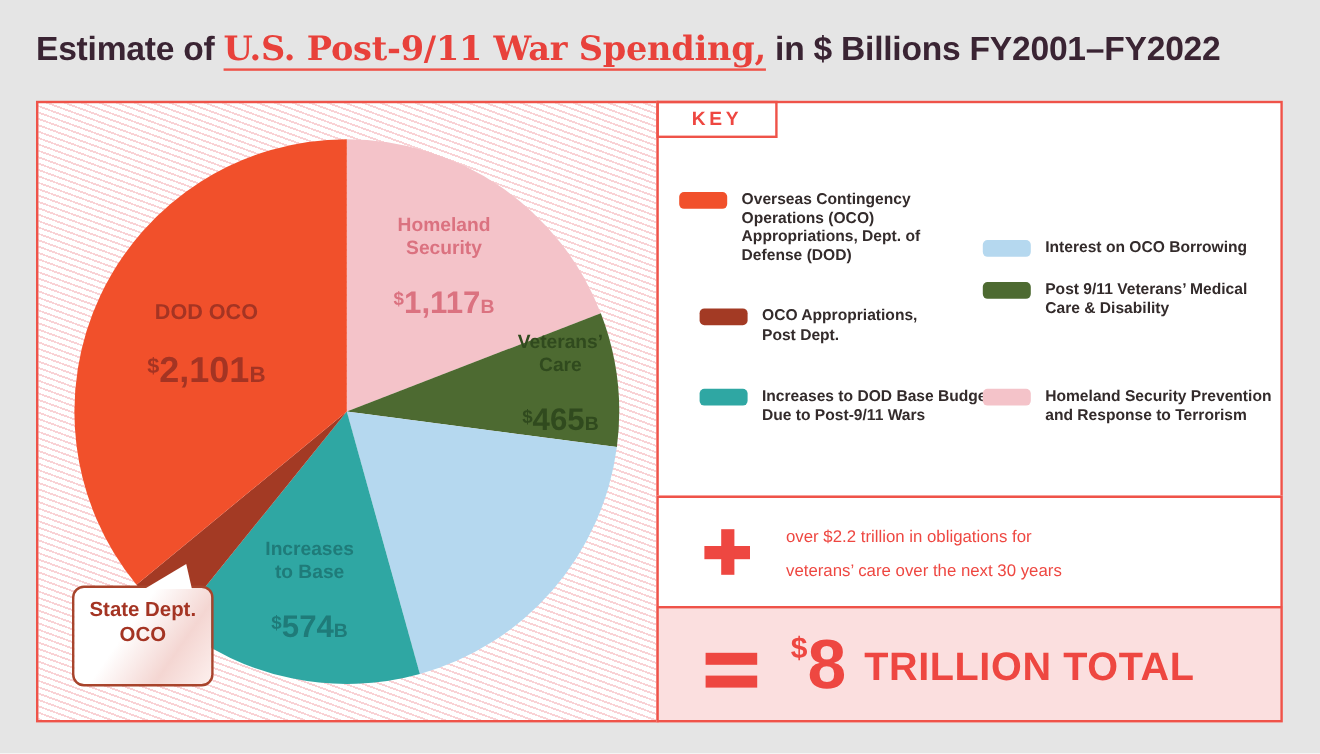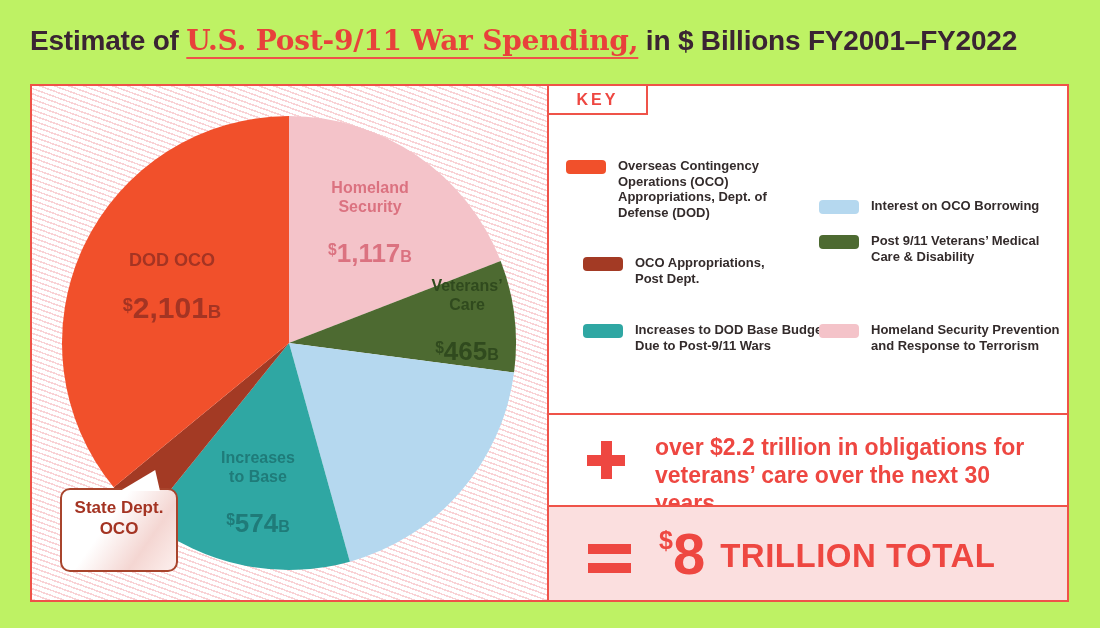--- a/index.html
+++ b/index.html
@@ -1,18 +1,18 @@
 <!DOCTYPE html>
 <html><head>
 <meta charset="utf-8">
 <style>
   * { margin:0; padding:0; box-sizing:border-box; }
   html,body { background:#ffffff; }
   .page {
-    position:relative; width:1100px; height:628px; background:#bef264;
+    position:relative; width:1100px; height:628px; background:#e5e5e5;
     font-family:"Liberation Sans", sans-serif; overflow:hidden;
   }
 
   
   .title {
     position:absolute; left:30px; top:24px; font-size:28px; font-weight:bold;
     color:#3A2433; letter-spacing:-0.2px; white-space:nowrap;
   }
   .title .hl {
     font-family:"DejaVu Serif", serif; color:#E8413B;
@@ -76,21 +76,21 @@
   .legend-text {
     font-size:13px; line-height:15.5px; font-weight:600; color:#332B2B; white-space:pre-line; width:230px;
   }
 
   
   .plus-sign { position:absolute; left:38px; top:26px; width:38px; height:38px; }
   .plus-sign::before { content:""; position:absolute; left:0; top:14px; width:38px; height:11px; background:#EE4741; }
   .plus-sign::after  { content:""; position:absolute; left:14px; top:0; width:11px; height:38px; background:#EE4741; }
   .plus-text {
     position:absolute; left:106px; top:18px; width:400px;
-    color:#EE4741; font-size:23px; line-height:28px; font-weight:bold; white-space:pre-line;
+    color:#EE4741; font-size:14px; line-height:28px; font-weight:normal; white-space:pre-line;
   }
 
   
   .equals-sign { position:absolute; left:39px; top:37px; width:43px; height:29px; }
   .equals-sign::before { content:""; position:absolute; left:0; top:0; width:43px; height:10px; background:#EE4741; }
   .equals-sign::after  { content:""; position:absolute; left:0; top:19px; width:43px; height:10px; background:#EE4741; }
   .equals-amount {
     position:absolute; left:110px; top:0; height:93px; display:flex; align-items:center; color:#EE4741;
   }
   .equals-amount .cur { font-size:25px; font-weight:bold; transform:translateY(-13px); }

